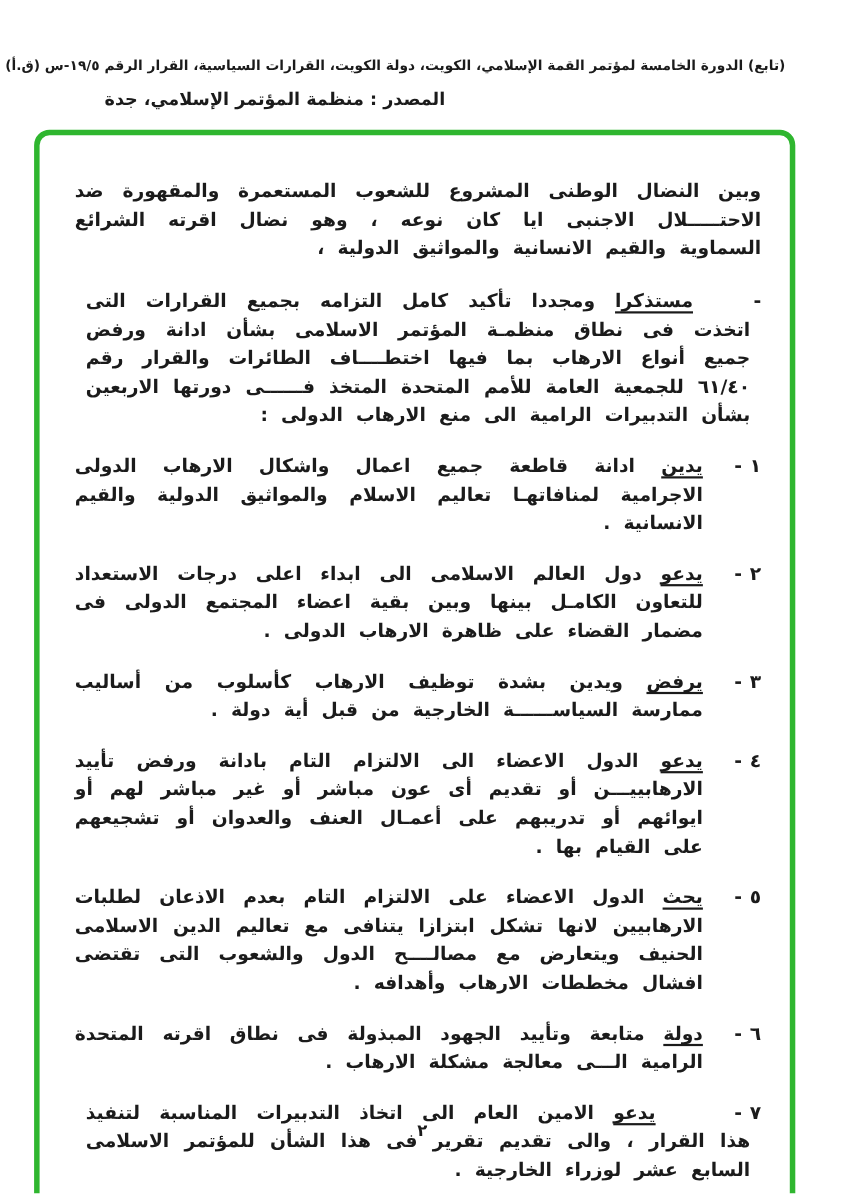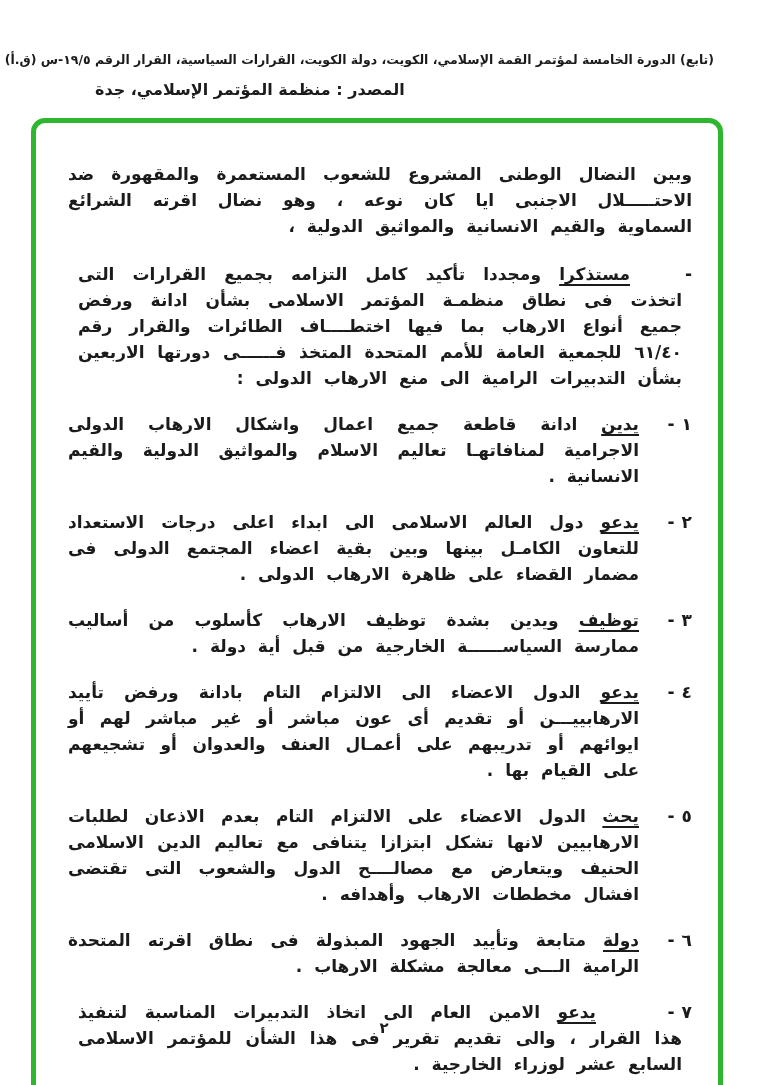--- a/index.html
+++ b/index.html
@@ -141,21 +141,21 @@
             <span>-</span>
           </span>
         <p class="text"><span class="lead">يدعو</span><span> دول العالم الاسلامى الى ابداء اعلى درجات الاستعداد للتعاون الكامـل بينها وبين بقية اعضاء المجتمع الدولى فى مضمار القضاء على ظاهرة الارهاب الدولى .</span></p>
       </div>
 
       <div class="item">
         <span class="marker">
             <span>٣</span>
             <span>-</span>
           </span>
-        <p class="text"><span class="lead">توظيف</span><span> ويدين بشدة توظيف الارهاب كأسلوب من أساليب ممارسة السياســــــة الخارجية من قبل أية دولة .</span></p>
+        <p class="text"><span class="lead">يرفض</span><span> ويدين بشدة توظيف الارهاب كأسلوب من أساليب ممارسة السياســــــة الخارجية من قبل أية دولة .</span></p>
       </div>
 
       <div class="item">
         <span class="marker">
             <span>٤</span>
             <span>-</span>
           </span>
         <p class="text"><span class="lead">يدعو</span><span> الدول الاعضاء الى الالتزام التام بادانة ورفض تأييد الارهابييـــن أو تقديم أى عون مباشر أو غير مباشر لهم أو ايوائهم أو تدريبهم على أعمـال العنف والعدوان أو تشجيعهم على القيام بها .</span></p>
       </div>
 

